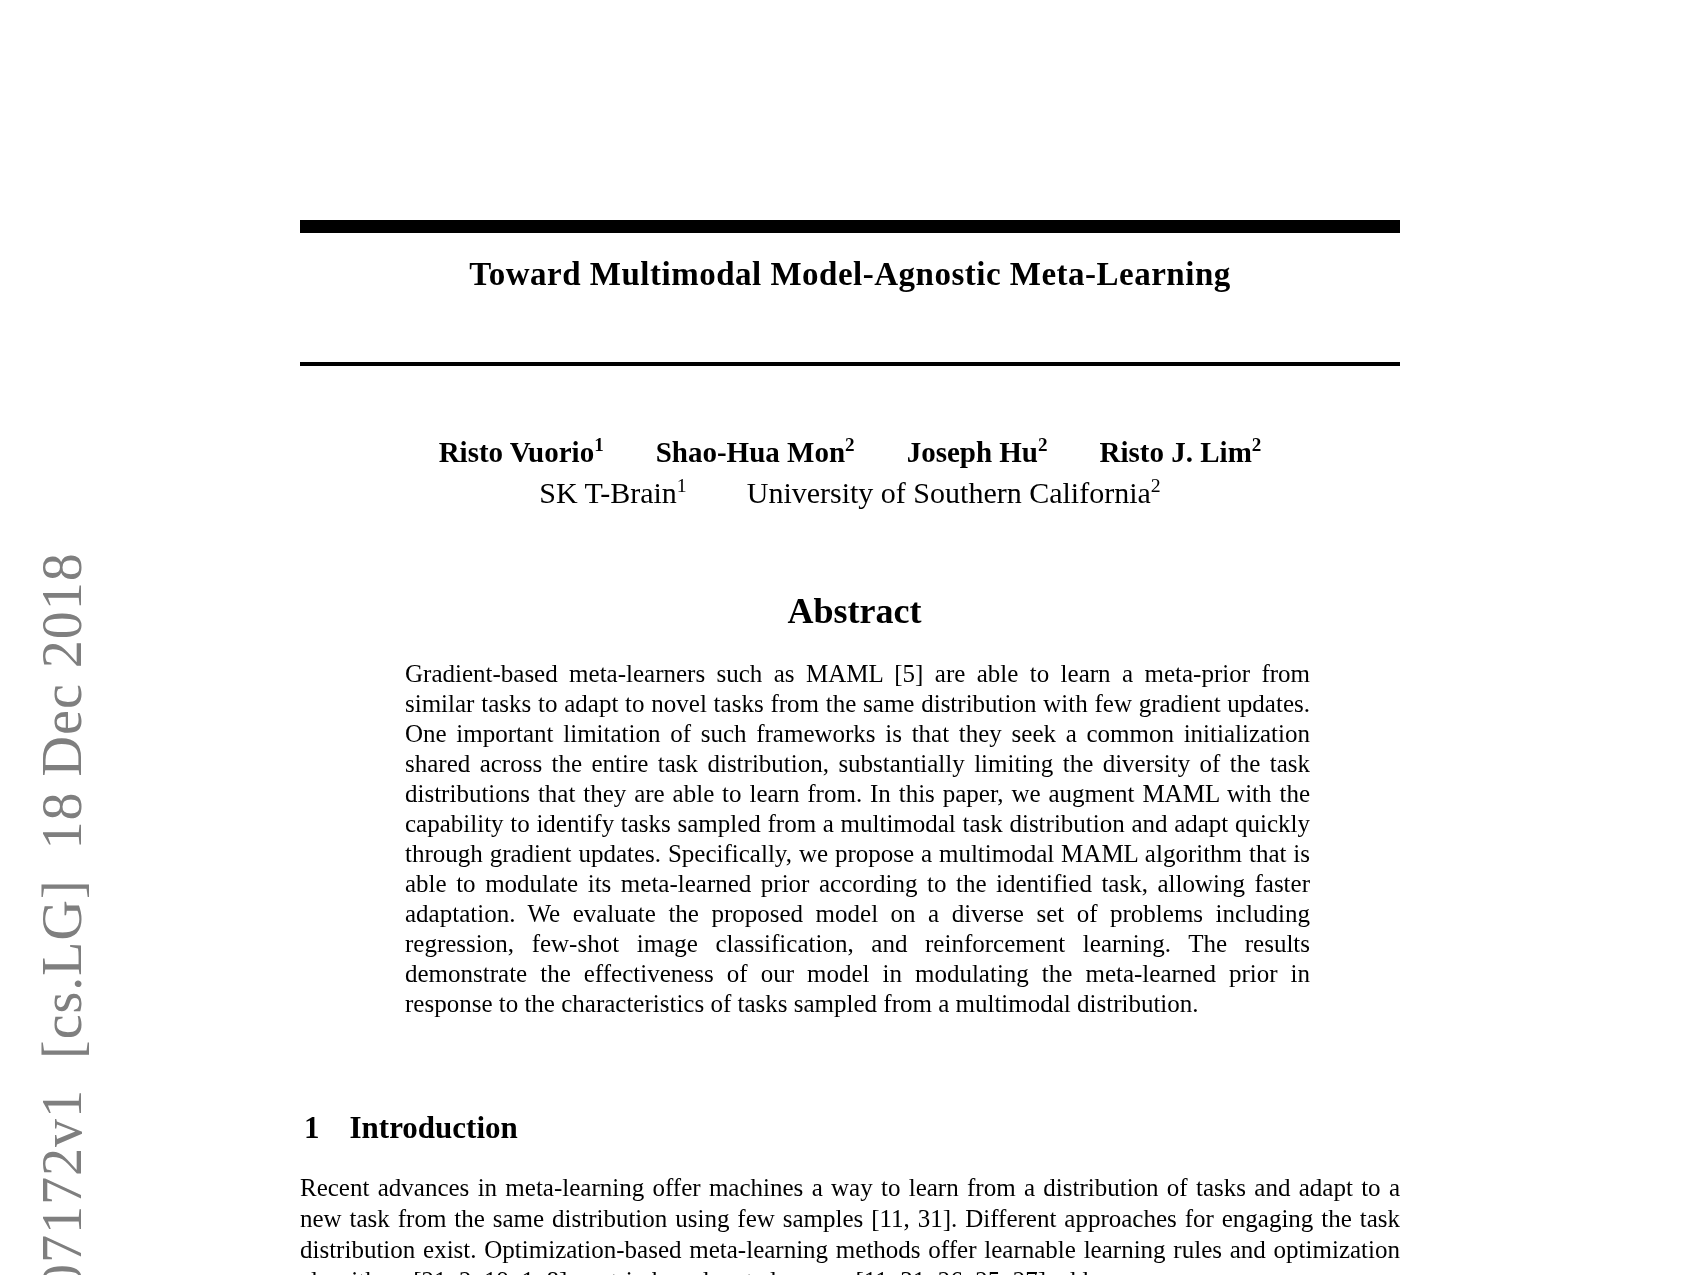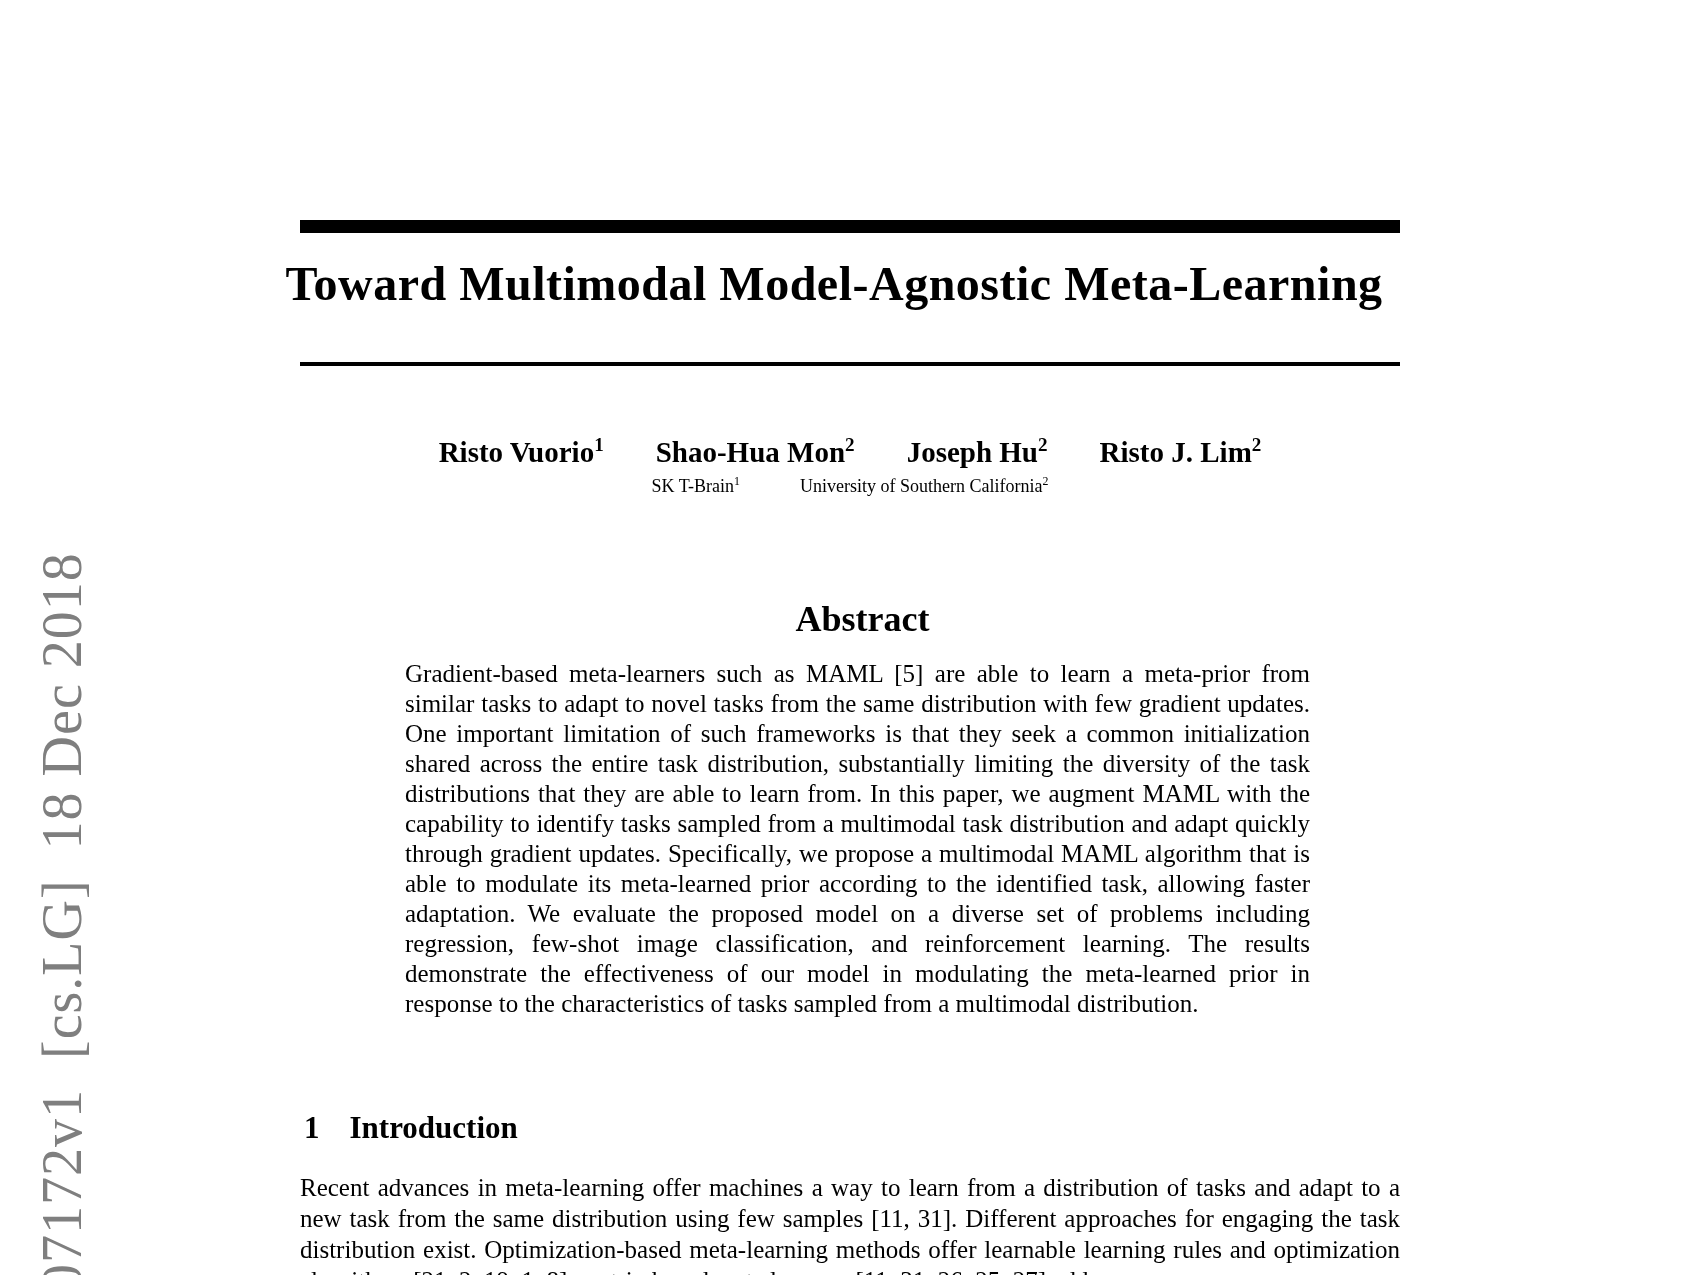--- a/index.html
+++ b/index.html
@@ -26,26 +26,26 @@
   .top-bar {
     position: absolute;
     left: 300px;
     top: 220px;
     width: 1100px;
     height: 13px;
     background: #000000;
   }
   .paper-title {
     position: absolute;
-    left: 284px;
+    left: 300px;
     top: 256px;
     width: 1100px;
     margin: 0;
     text-align: center;
-    font-size: 48px;
+    font-size: 33px;
     font-weight: 700;
     letter-spacing: 0.5px;
   }
   .title-rule {
     position: absolute;
     left: 300px;
     top: 362px;
     width: 1100px;
     height: 4px;
     background: #000000;
@@ -60,32 +60,32 @@
     font-weight: 700;
     white-space: nowrap;
   }
   .author { margin: 12px 26px; }
   .affils-row {
     position: absolute;
     left: 300px;
     top: 476px;
     width: 1100px;
     text-align: center;
-    font-size: 18px;
+    font-size: 30px;
     font-weight: 400;
     white-space: nowrap;
   }
   .affil { margin: 0 30px; }
   sup { font-size: 0.66em; line-height: 0; }
   .abstract-heading {
     position: absolute;
     left: 398px;
     top: 586px;
     width: 905px;
-    margin: 12px;
+    margin: 4px;
     text-align: center;
     font-size: 36px;
     font-weight: 700;
   }
   .abstract-text {
     position: absolute;
     left: 398px;
     top: 652px;
     width: 905px;
     margin: 7px;

